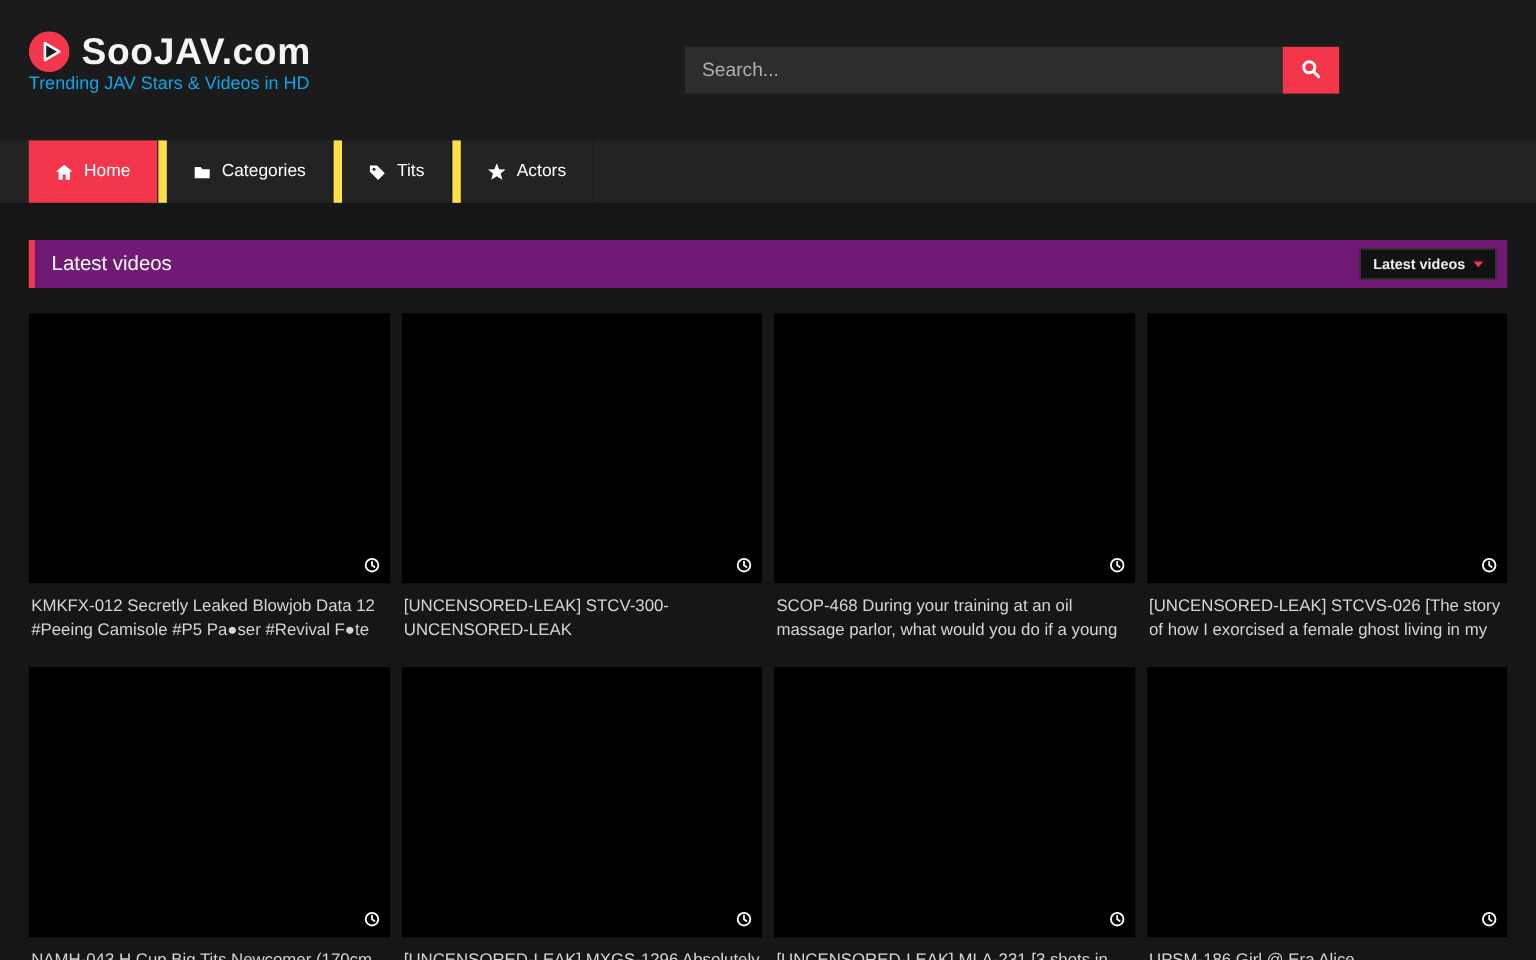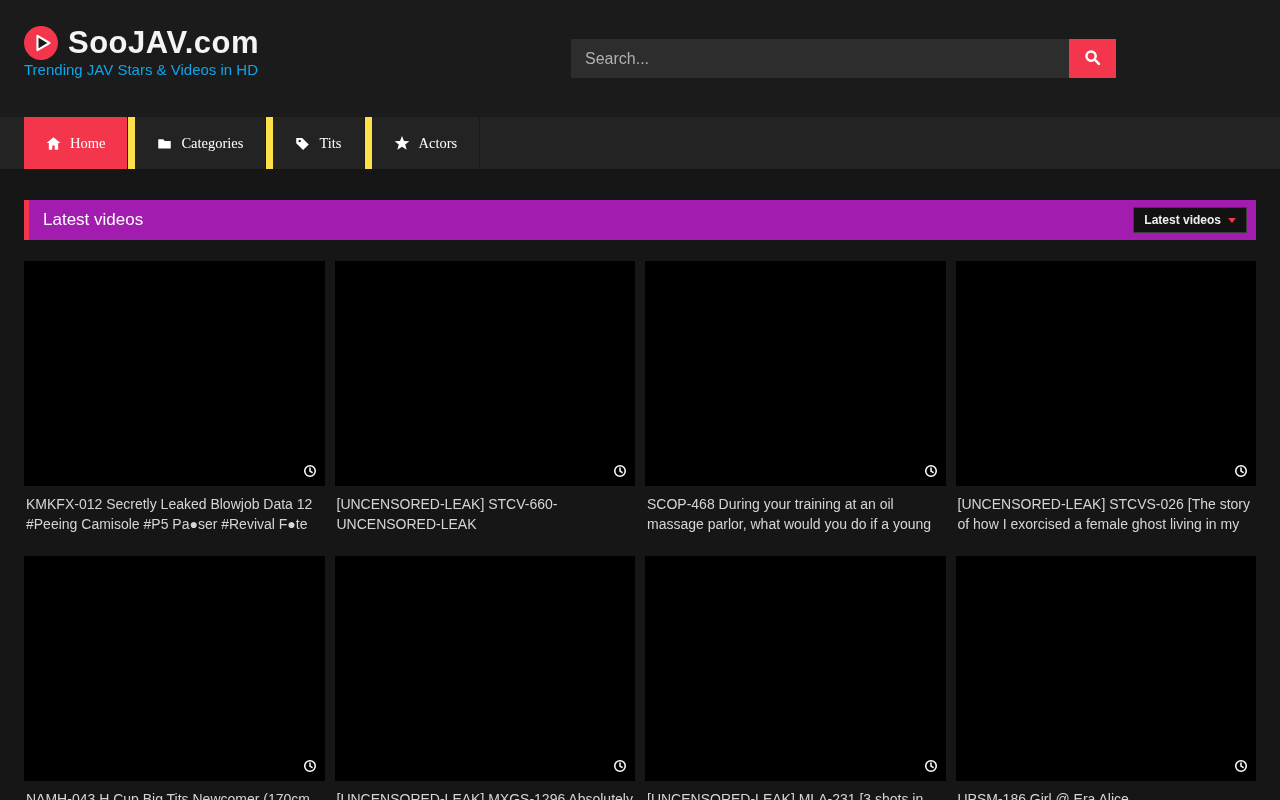--- a/index.html
+++ b/index.html
@@ -25,35 +25,35 @@
     color:#cfcfcf; font-size:16px; padding:0 14px;
     font-family:"Liberation Sans", sans-serif;
   }
   .search-input::placeholder { color:#b0b0b0; }
   .search-btn {
     width:47px; height:39px; background:#f4364c; border:none; cursor:pointer;
     display:flex; align-items:center; justify-content:center;
   }
 
   
-  nav { background:#232323; height:52px;font-family:Liberation Serif, serif; }
+  nav { background:#232323; height:52px; }
   .nav-inner { display:flex; height:52px; }
   .nav-item {
     display:flex; align-items:center; gap:9px; padding:0 22px;
     font-size:14.5px; color:#fff; cursor:pointer;
     border-right:1px solid #191919; border-left:7px solid #fde047;
     white-space:nowrap;
   }
   .nav-item.active { background:#f4364c; border-left:none; }
   .nav-item .nav-icon { display:flex; }
 
   
   main { padding-top:31px; }
   .section-bar {
-    height:40px; background:#a21caf; border-left:5px solid #f4364c;
+    height:40px; background:#701a75; border-left:5px solid #f4364c;
     display:flex; align-items:center; padding:0 9px 0 14px;
   }
   .section-title { font-size:17px; color:#fff; font-weight:normal; }
   .sort-dropdown {
     margin-left:auto; background:#121212; border:1px solid #3d3d3d;
     color:#efefef; font-size:12px; font-weight:bold;
     padding:5px 10px; display:flex; align-items:center; gap:7px; cursor:pointer;
     font-family:"Liberation Sans", sans-serif;
   }
   .caret-down {
@@ -171,21 +171,21 @@
 
     <div class="video-card">
       <div class="thumb">
         <span class="duration-badge">
           <svg width="14" height="14" viewBox="0 0 24 24" fill="none" stroke="#ffffff" stroke-width="2.6" stroke-linecap="round">
             <circle cx="12" cy="12" r="9"></circle>
             <path d="M12 7 V12 L15.5 14.5"></path>
           </svg>
         </span>
       </div>
-      <div class="video-title">[UNCENSORED-LEAK] STCV-660-UNCENSORED-LEAK</div>
+      <div class="video-title">[UNCENSORED-LEAK] STCV-300-UNCENSORED-LEAK</div>
     </div>
 
     <div class="video-card">
       <div class="thumb">
         <span class="duration-badge">
           <svg width="14" height="14" viewBox="0 0 24 24" fill="none" stroke="#ffffff" stroke-width="2.6" stroke-linecap="round">
             <circle cx="12" cy="12" r="9"></circle>
             <path d="M12 7 V12 L15.5 14.5"></path>
           </svg>
         </span>

